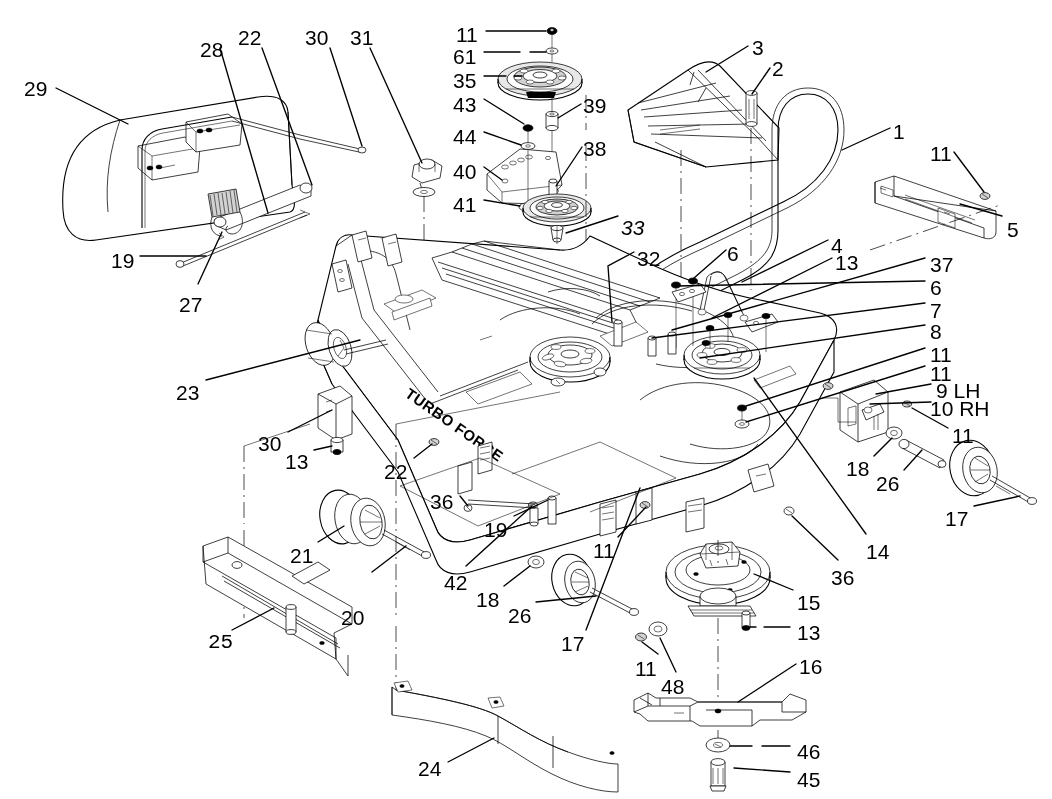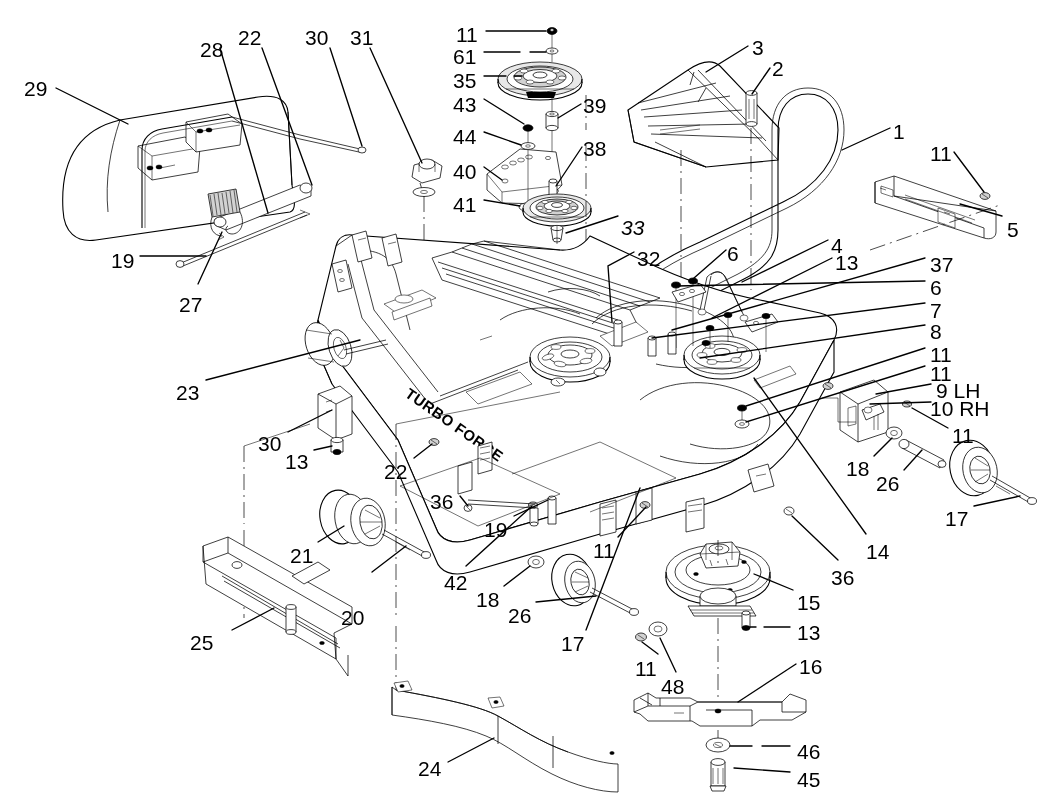--- a/index.html
+++ b/index.html
@@ -844,21 +844,21 @@
       <div class="callout" style="left: 285px; top: 451px;">13</div>
       <div class="callout" style="left: 384px; top: 461px;">22</div>
       <div class="callout" style="left: 430px; top: 491px;">36</div>
       <div class="callout" style="left: 484px; top: 519px;">19</div>
       <div class="callout" style="left: 290px; top: 545px;">21</div>
       <div class="callout" style="left: 341px; top: 575px; margin-top: 32px;">20</div>
       <div class="callout" style="left: 444px; top: 572px;">42</div>
       <div class="callout" style="left: 476px; top: 589px;">18</div>
       <div class="callout" style="left: 508px; top: 605px;">26</div>
       <div class="callout" style="left: 561px; top: 633px;">17</div>
-      <div class="callout" style="left: 190px; top: 632px;">25</div>
+      <div class="callout" style="left: 208px; top: 632px; font-family: Liberation Mono, monospace;">25</div>
       <div class="callout" style="left: 111px; top: 250px;">19</div>
       <div class="callout" style="left: 179px; top: 294px;">27</div>
       <div class="callout" style="left: 593px; top: 540px;">11</div>
       <div class="callout" style="left: 866px; top: 541px;">14</div>
       <div class="callout" style="left: 831px; top: 567px;">36</div>
       <div class="callout" style="left: 797px; top: 592px;">15</div>
       <div class="callout" style="left: 797px; top: 622px;">13</div>
       <div class="callout" style="left: 635px; top: 658px;">11</div>
       <div class="callout" style="left: 661px; top: 676px;">48</div>
       <div class="callout" style="left: 799px; top: 656px;">16</div>

